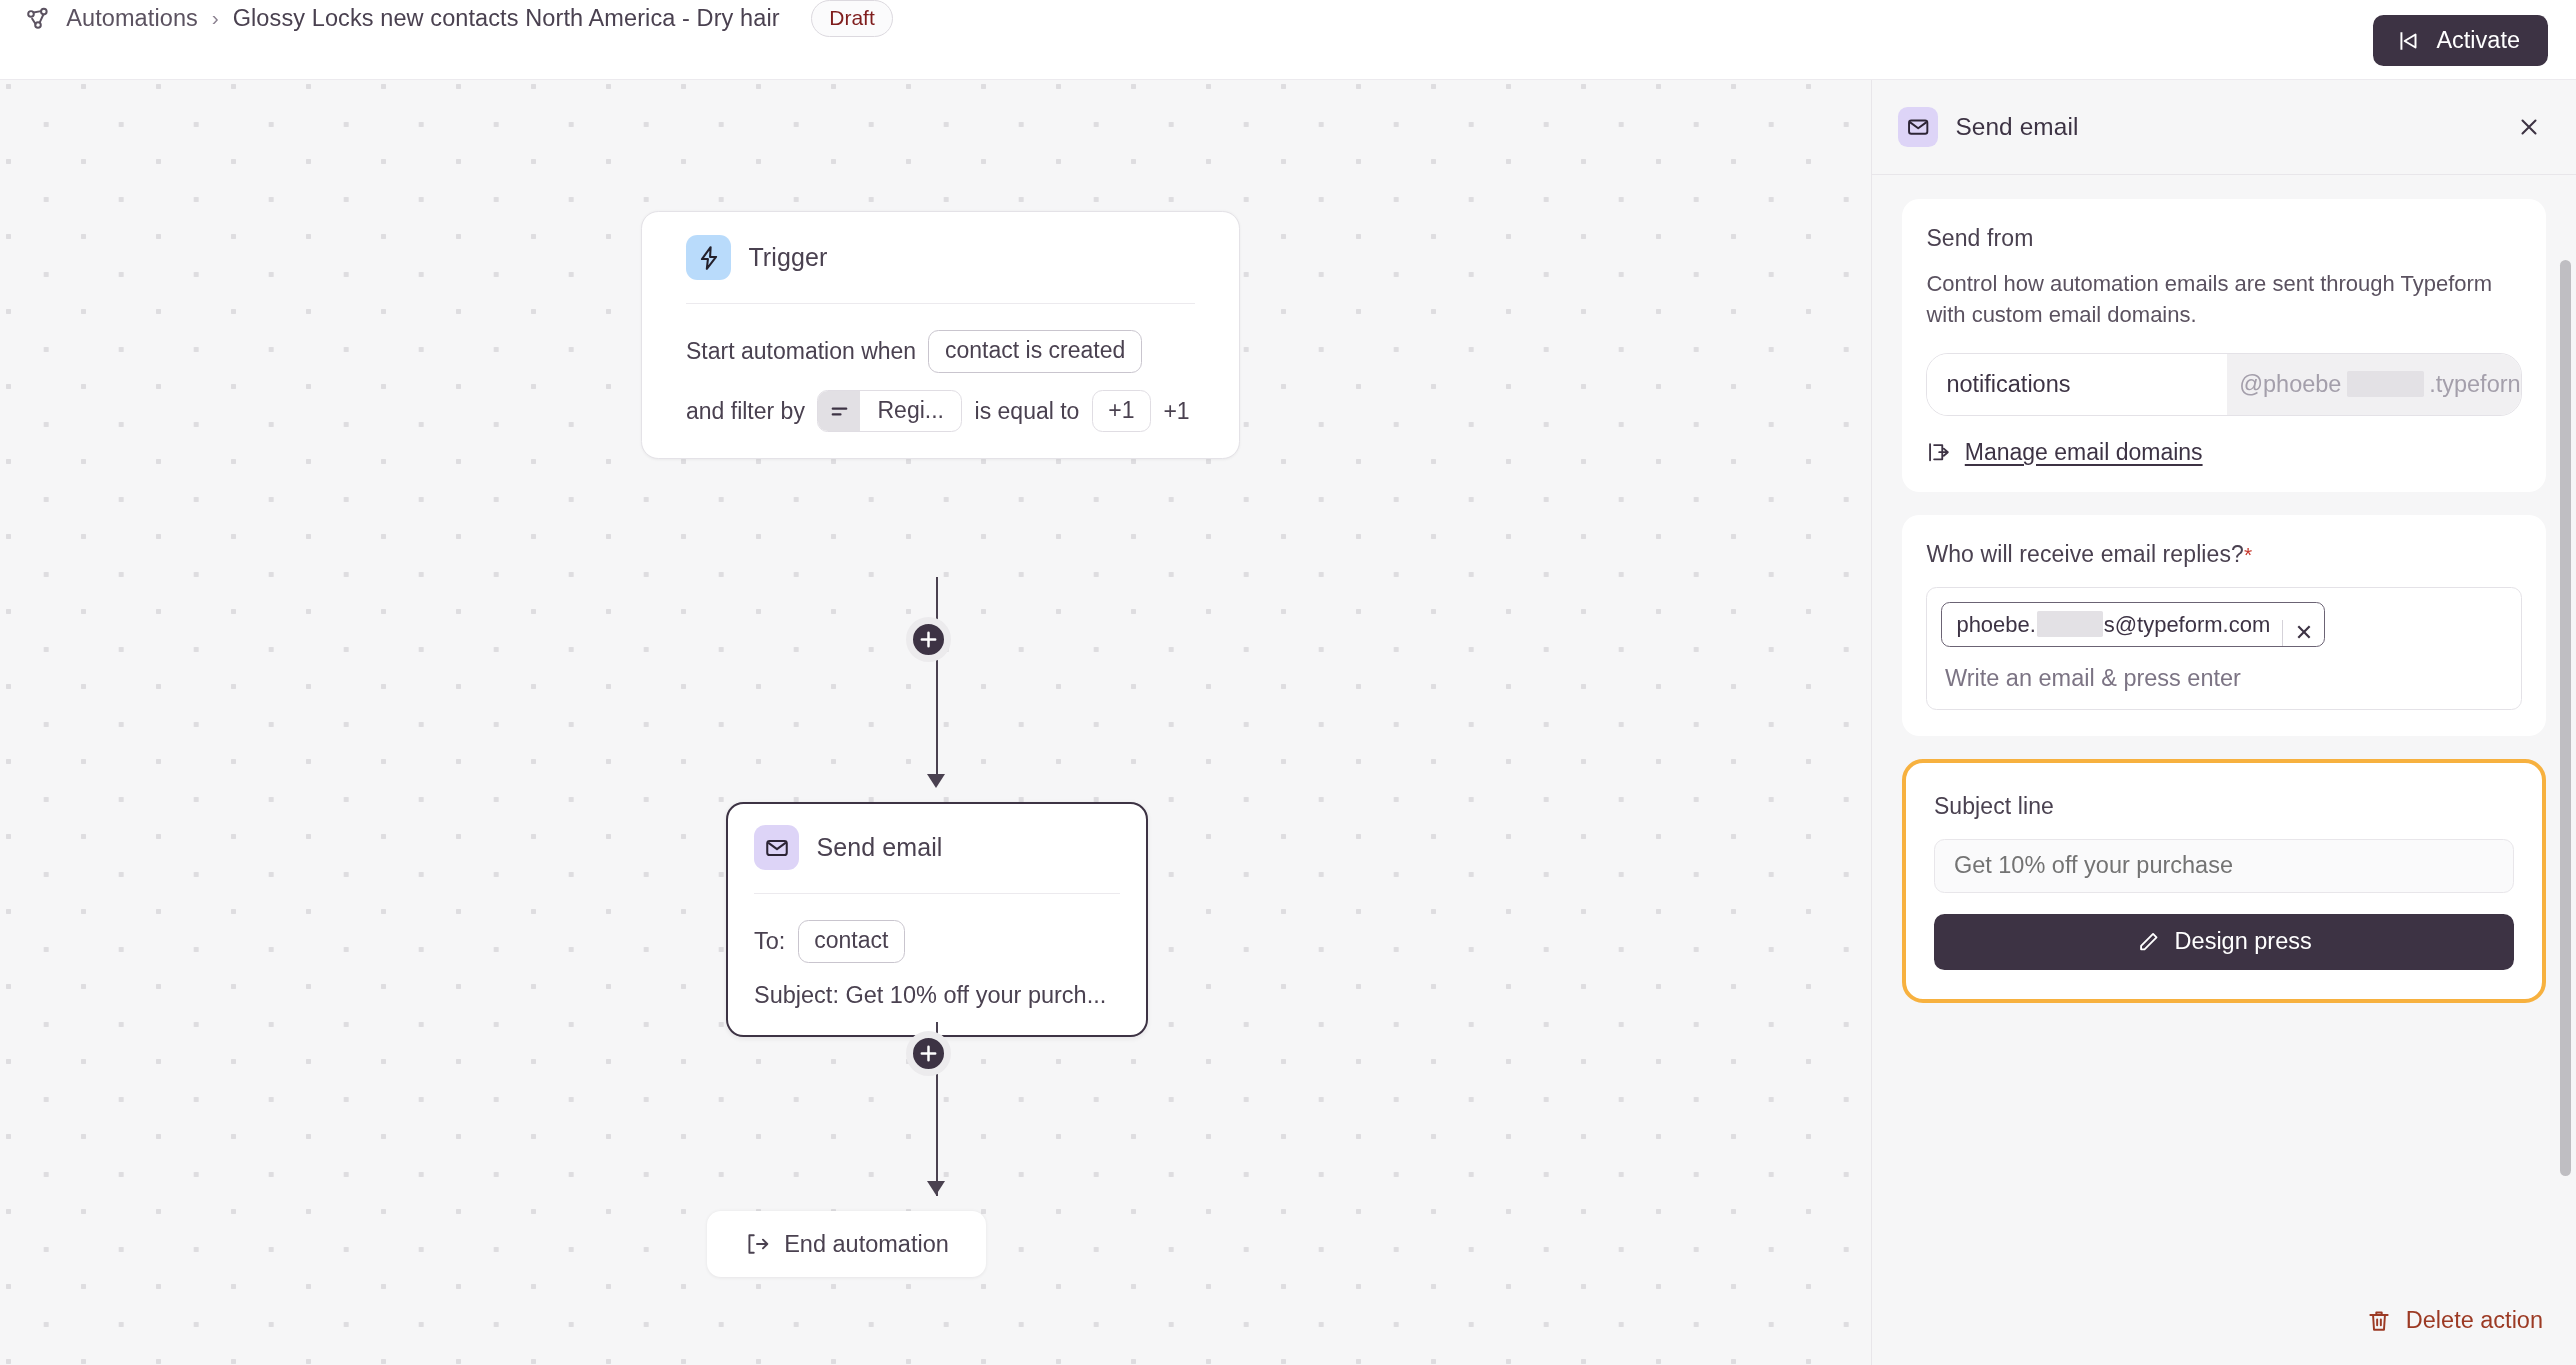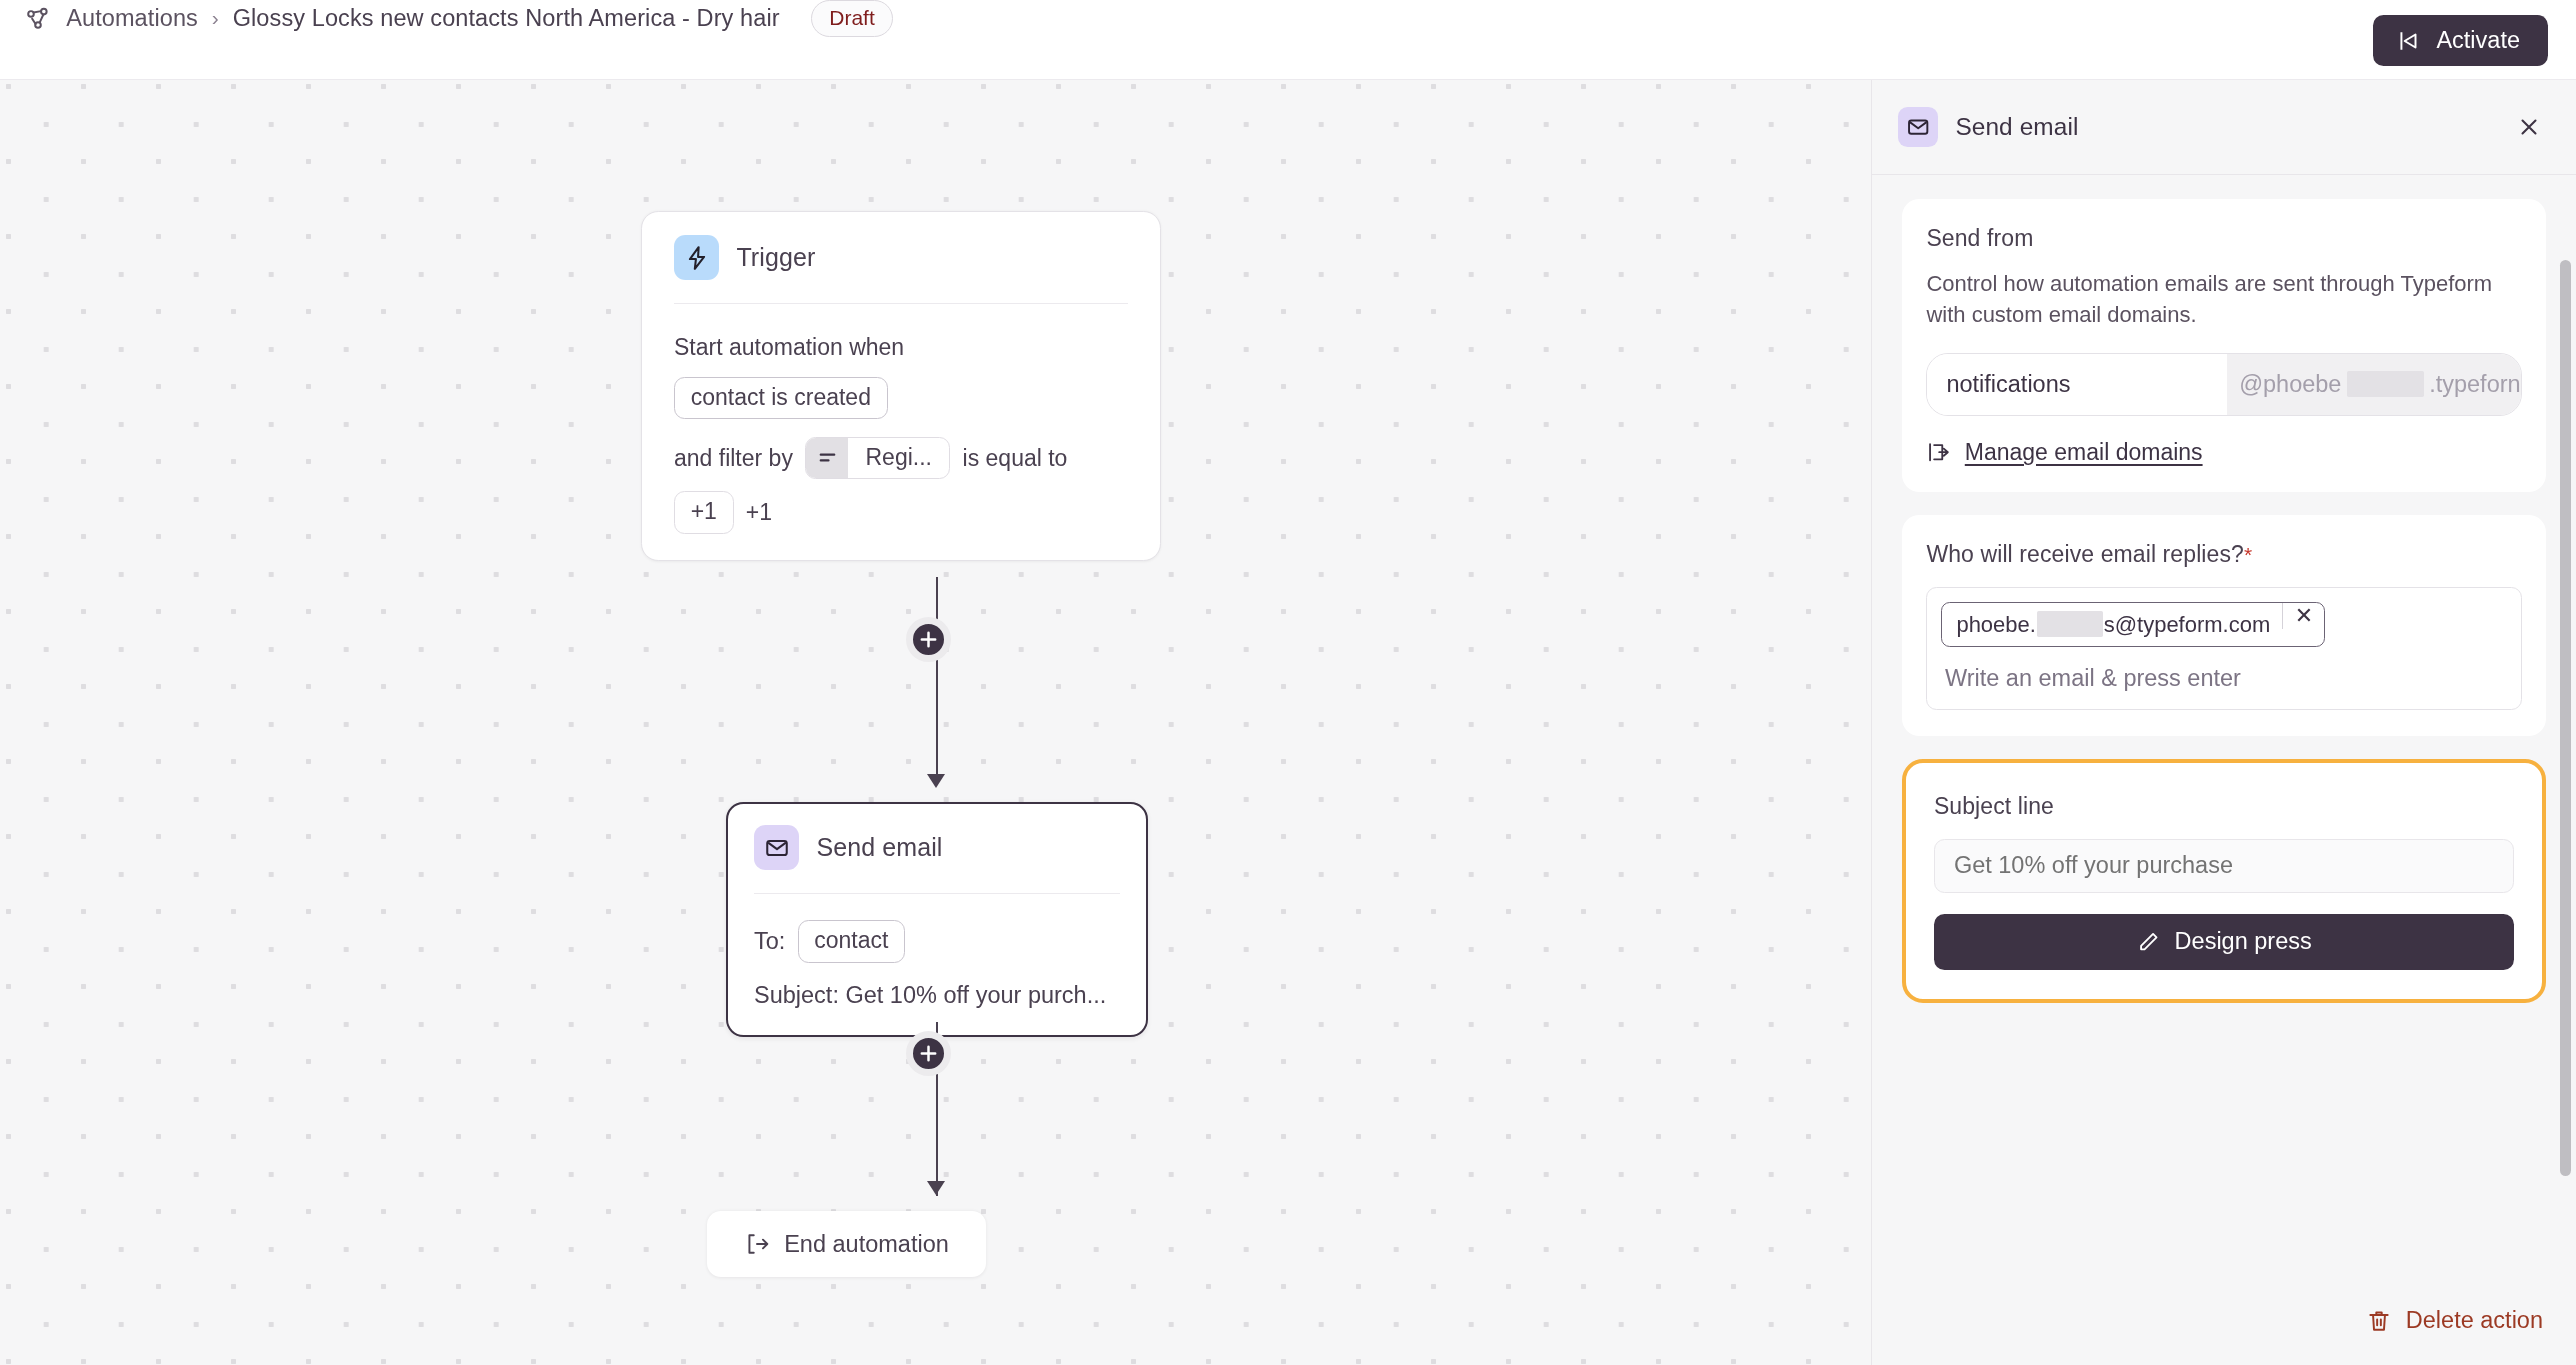--- a/index.html
+++ b/index.html
@@ -60,24 +60,24 @@
 
   .flow { position: absolute; left: 0; top: 0; width: 1871px; height: 1285px; }
 
   
   .node {
     position: absolute;
     background: #ffffff;
     border-radius: 17.4px;
   }
   .node-trigger {
-    left: 641px; top: 131px; width: 520px;
+    left: 641px; top: 131px; width: 599px;
     border: 1.3px solid #e4e2e7;
     box-shadow: 0 0.9px 2.6px rgba(22,16,28,.05);
-    padding: 23px 32px 26px;
+    padding: 23px 44px 26px;
   }
   .node-send {
     left: 726px; top: 722px; width: 422px;
     border: 2.6px solid #3d3344;
     box-shadow: 0 1.7px 5.2px rgba(22,16,28,.07);
     padding: 21px 26px 26px;
   }
   .node-head { display: flex; align-items: center; gap: 17.4px; padding-bottom: 23px; }
   .node-icon {
     width: 45px; height: 45px; border-radius: 11.3px;
@@ -189,21 +189,21 @@
     display: flex; align-items: center; gap: 14px; margin-top: 23px;
     font-size: 23px; color: #3d3344; cursor: pointer;
   }
   .manage-link span { text-decoration: underline; text-underline-offset: 4.4px; }
 
   .tagbox {
     border: 1.3px solid #e4e2e7; border-radius: 10.5px; background: #ffffff;
     padding: 14px 14px 10.5px;
   }
   .tag {
-    display: inline-flex; align-items: flex-start;
+    display: inline-flex; align-items: flex-end;
     border: 1.3px solid #6b6374; border-radius: 8.7px; overflow: hidden;
     background: #ffffff;
   }
   .tag-text { padding: 7.8px 12.2px 9.6px 14px; font-size: 22px; color: #3d3344; line-height: 1; white-space: nowrap; }
   .tag-x { border-left: 1.3px solid #d5d2d9; width: 42px; display: flex;
     align-items: center; justify-content: center; cursor: pointer; font-size: 22px; color: #3d3344; }
   .tag-placeholder { margin-top: 17.4px; padding: 0 3.5px 7px; font-size: 23.5px; color: #7c7484; cursor: text; }
 
   .pcard-highlight {
     border: 4.4px solid #f7b13f; border-radius: 21px;

